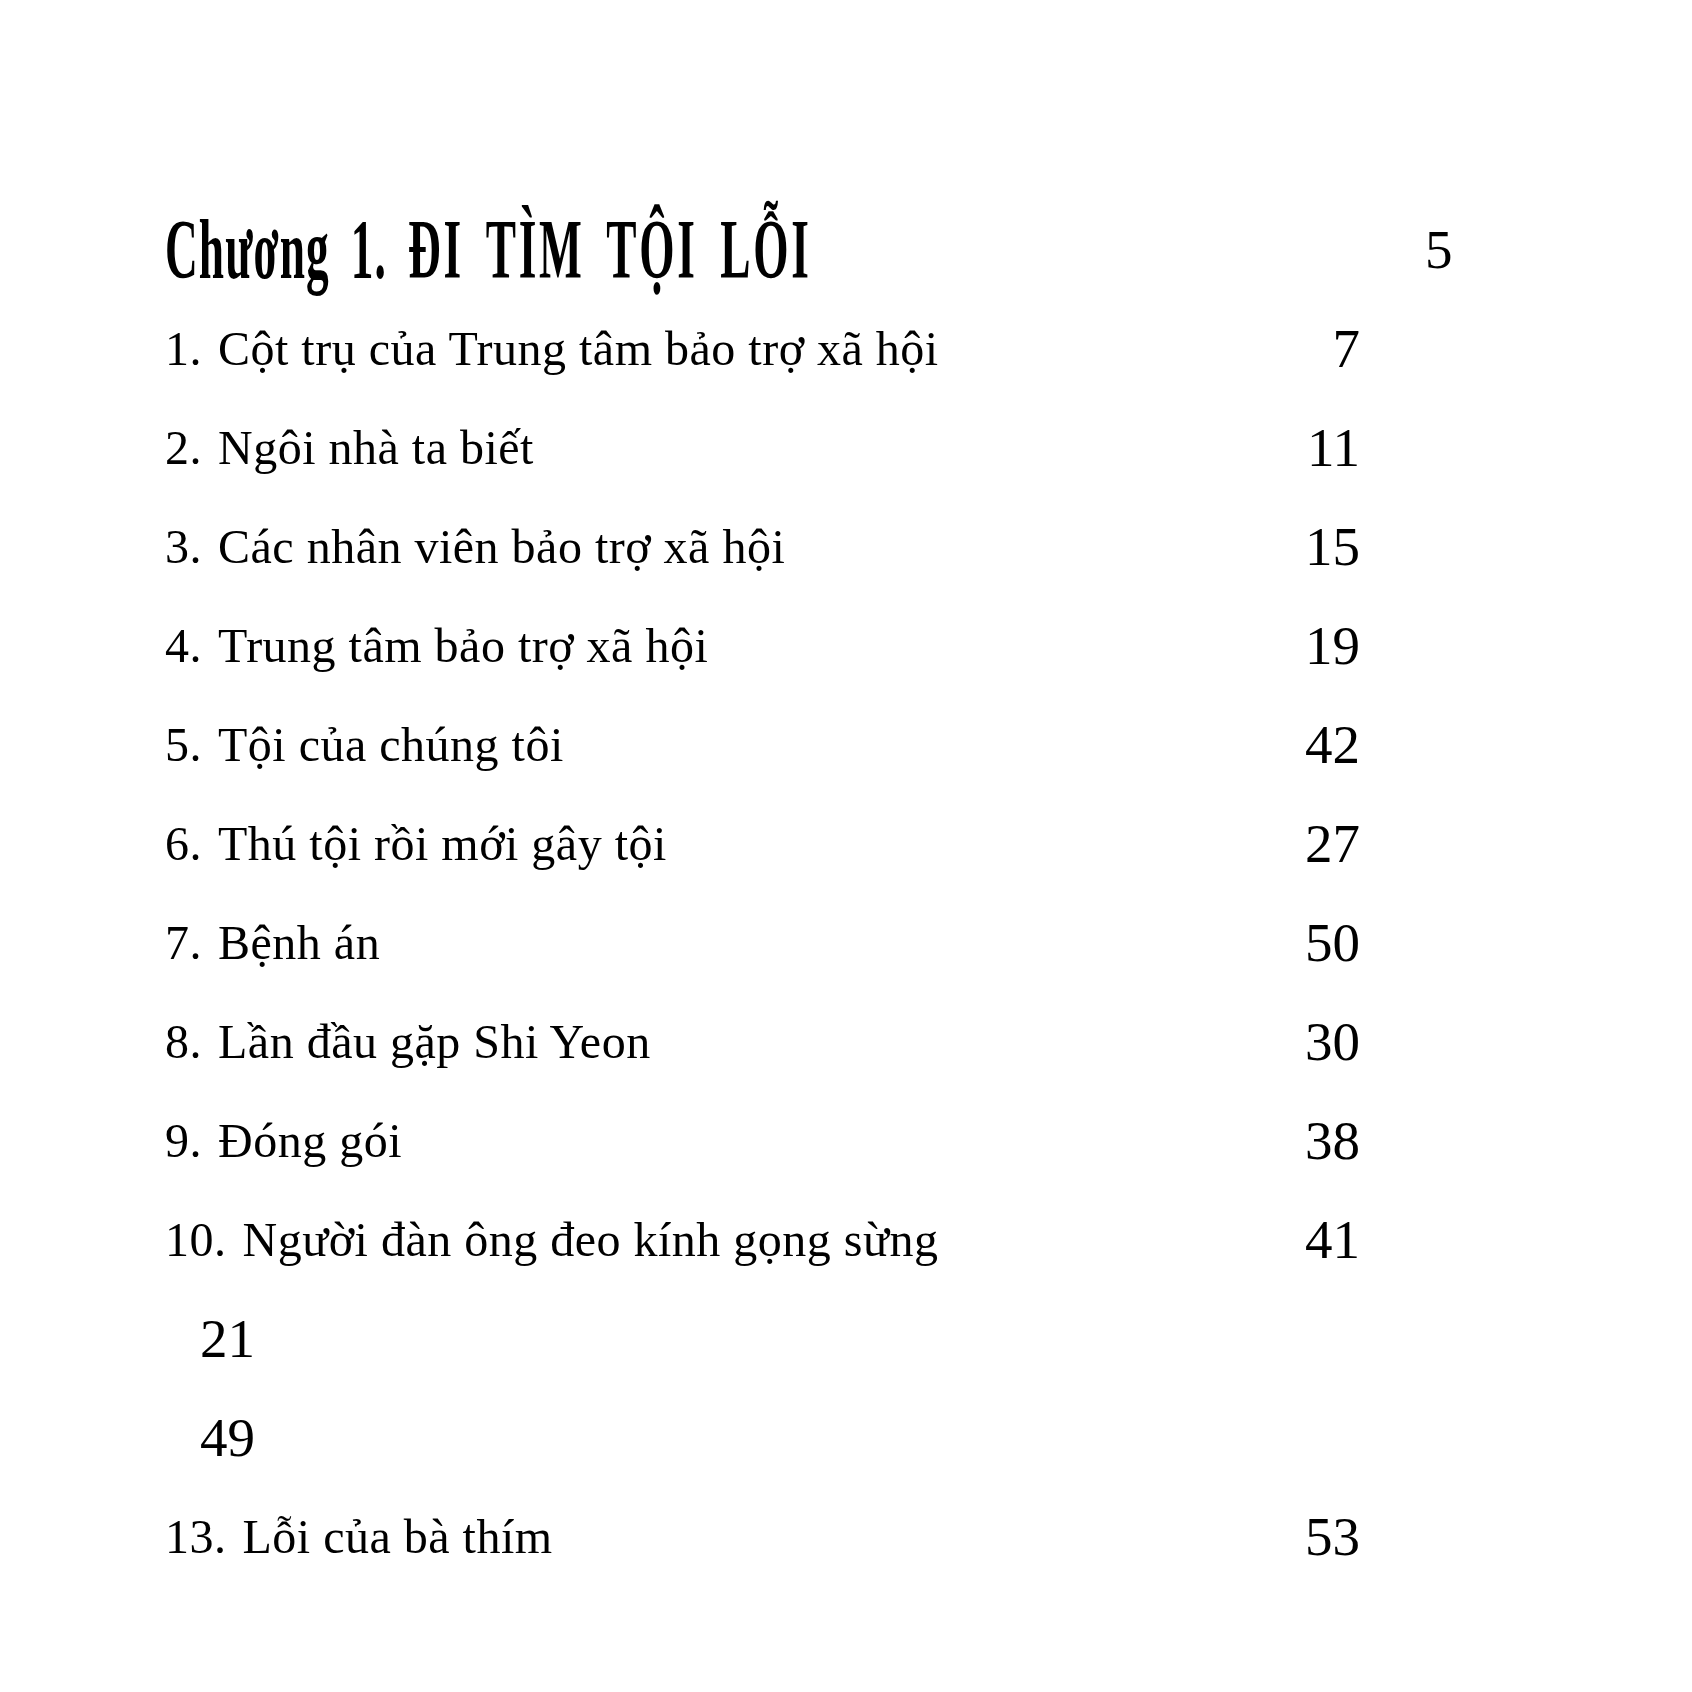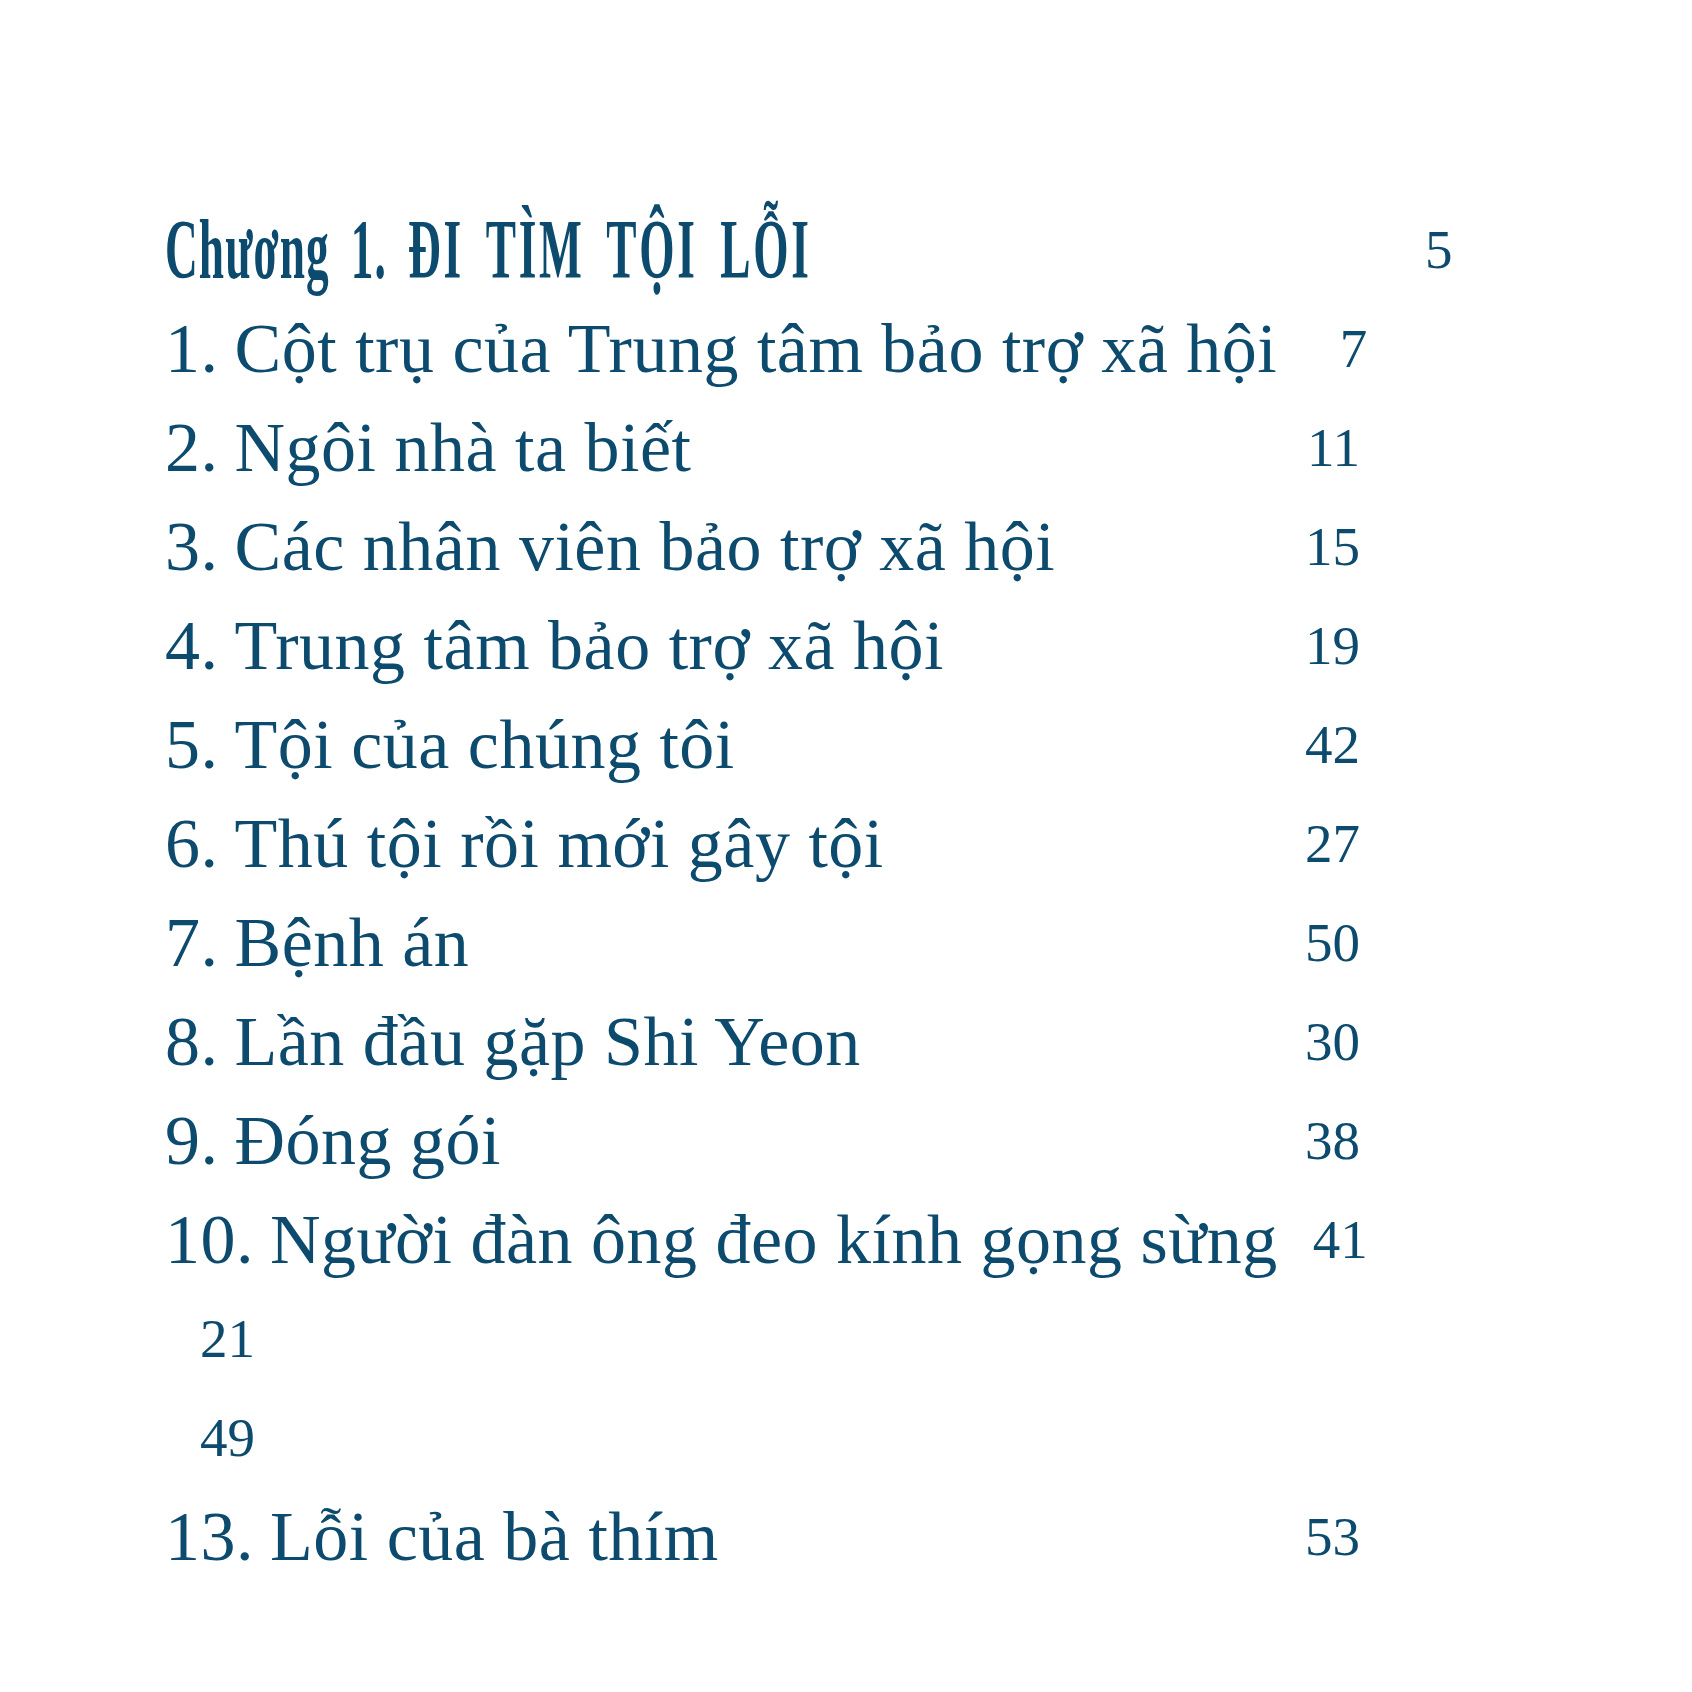--- a/index.html
+++ b/index.html
@@ -8,32 +8,32 @@
     background: #ffffff;
   }
   .page {
     position: relative;
     width: 1612px;
     height: 1692px;
     background: #ffffff;
     box-sizing: border-box;
     padding: 200px 252px 0 165px;
     font-family: "Liberation Serif", serif;
-    color: #0c4a6e;
+    color: #000000;
     overflow: hidden;
   }
   .row {
     height: 99px;
     display: flex;
     justify-content: space-between;
     align-items: center;
     white-space: nowrap;
   }
   .entry-title {
-    font-size: 70px;
+    font-size: 48px;
     letter-spacing: 0.5px;
   }
   .entry-num {
     margin-right: 16px;
   }
   .pagenum {
     font-size: 55px;
     text-align: right;
     min-width: 90px;
   }

